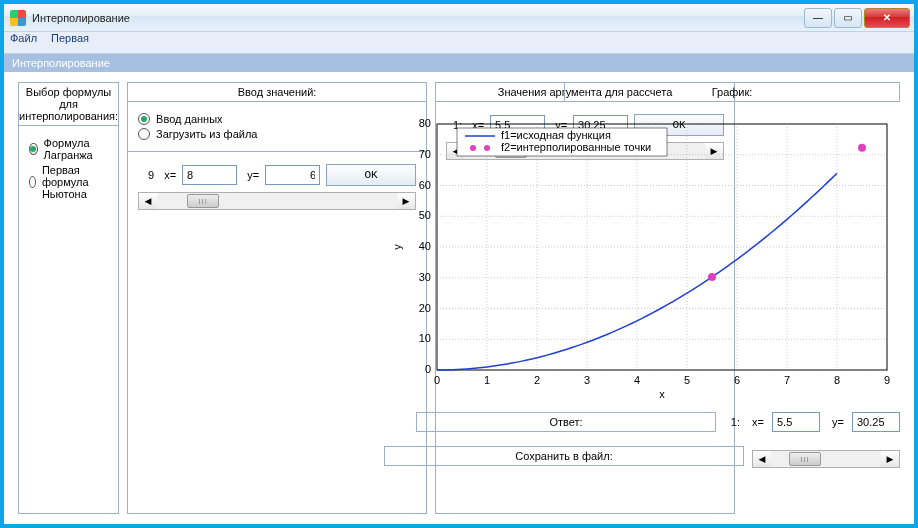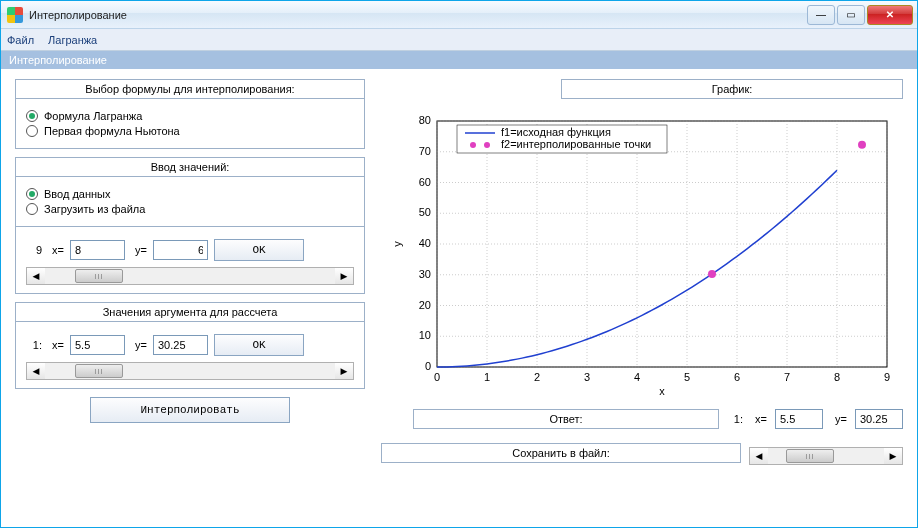--- a/index.html
+++ b/index.html
@@ -1,42 +1,42 @@
 <!DOCTYPE html>
 <html><head>
 <meta charset="utf-8">
 <style>
   * { box-sizing: border-box; font-family: "Segoe UI", Tahoma, sans-serif; font-size: 11px; }
   body { margin: 0; background: #fff; }
-  .window { width: 918px; height: 528px; border: 1px solid #0ea5e9; background: #14532d; display: flex; flex-direction: column; }
+  .window { width: 918px; height: 528px; border: 4px solid #0ea5e9; background: #14532d; display: flex; flex-direction: column; }
   .titlebar { height: 28px; background: linear-gradient(#f7fbff, #e4eff9 45%, #d6e6f4 46%, #e8f1fb); display: flex; align-items: center; border-bottom: 1px solid #bcd3e9; }
   .titlebar .icon { width: 16px; height: 16px; margin: 0 6px; background: conic-gradient(#e74c3c 0 25%, #3498db 0 50%, #f1c40f 0 75%, #2ecc71 0); border-radius: 2px; }
   .titlebar .title { flex: 1; color: #222; }
   .winbtns { display: flex; height: 20px; margin-right: 4px; gap: 2px; }
   .winbtn { width: 28px; height: 20px; border: 1px solid #9cb8d6; background: linear-gradient(#f0f6fc, #d7e6f4); border-radius: 3px; display: flex; align-items: center; justify-content: center; font-size: 10px; cursor: pointer; }
   .winbtn.close { width: 46px; background: linear-gradient(#f07a7a, #d13a3a 45%, #c22 46%, #e45); border-color: #a82; color: #fff; font-weight: bold; }
-  .menubar { height: 22px; background: #e8eef8; border-bottom: 1px solid #c0d0e0; display: flex; align-items: center; padding: 0 6px; gap: 14px; color: #1a3e7a; }
+  .menubar { height: 22px; background: #e8eef8; border-bottom: 1px solid #c0d0e0; display: flex; align-items: flex-start; padding: 0 6px; gap: 14px; color: #1a3e7a; }
   .subtitle { height: 18px; background: #a5c0e0; color: #fff; font-size: 11px; display: flex; align-items: center; padding: 0 8px; }
   .content { flex: 1; display: flex; padding: 10px 14px; gap: 16px; background: #fff; }
-  .leftcol { width: 350px; display: flex; flex-direction: column; gap: 8px; }
+  .leftcol { width: 350px; display: flex; flex-direction: row; gap: 8px; }
   .rightcol { flex: 1; display: flex; flex-direction: column; gap: 12px; }
   .panel { border: 1px solid #9cb0c8; background: #fff; }
   .panel-title { text-align: center; padding: 3px 0; border-bottom: 1px solid #9cb0c8; background: #fff; }
   .panel-body { padding: 8px 10px; }
   .radio-row { display: flex; align-items: center; gap: 6px; margin: 3px 0; cursor: pointer; }
   .radio { width: 12px; height: 12px; border: 1px solid #555; border-radius: 50%; display: inline-flex; align-items: center; justify-content: center; }
   .radio.checked::after { content: ""; width: 6px; height: 6px; background: #2a6; border-radius: 50%; }
   .row { display: flex; align-items: center; gap: 6px; margin: 4px 0; }
   .smlabel { min-width: 16px; text-align: right; }
   input.txt { height: 20px; border: 1px solid #7a99b8; padding: 0 4px; background: #fff; }
   .btn { height: 22px; border: 1px solid #8aa5c2; background: linear-gradient(#fdfdfe, #e6ecf4); cursor: pointer; display: inline-flex; align-items: center; justify-content: center; font-family: Liberation Mono, monospace; }
   .hscroll { display: flex; align-items: center; height: 18px; border: 1px solid #b0b0b0; background: #f0f0f0; margin-top: 6px; }
   .hscroll .arrow { width: 18px; height: 100%; background: linear-gradient(#fff,#e6e6e6); border: 0; display: flex; align-items: center; justify-content: center; cursor: pointer; font-size: 9px; }
   .hscroll .track { flex: 1; height: 100%; position: relative; }
-  .hscroll .thumb { position: absolute; left: 30px; top: 1px; width: 48px; height: 14px; background: linear-gradient(#eee,#ccc); border: 1px solid #999; border-radius: 2px; display: flex; align-items: center; justify-content: center; font-size: 8px; color: #888; letter-spacing: 1px; }
+  .hscroll .thumb { position: absolute; left: 30px; top: 1px; width: 32px; height: 14px; background: linear-gradient(#eee,#ccc); border: 1px solid #999; border-radius: 2px; display: flex; align-items: center; justify-content: center; font-size: 8px; color: #888; letter-spacing: 1px; }
   .bigbtn { width: 200px; height: 26px; align-self: center; }
   .graph-title { border: 1px solid #9cb0c8; height: 20px; display: flex; align-items: center; justify-content: center; margin-left: 180px; margin-bottom: 2px; }
   .plot { position: relative; height: 284px; border: 0; }
   svg.chart { width: 100%; height: 100%; }
   .answer-row { display: flex; gap: 8px; align-items: center; padding-left: 32px; }
   .ans-label { flex: 1; border: 1px solid #9cb0c8; height: 20px; display: flex; align-items: center; justify-content: center; }
   .save-row { display: flex; gap: 8px; align-items: center; }
   .path-row { display: flex; gap: 8px; align-items: center; }
   .path-input { flex: 1; height: 22px; border: 1px solid #7a99b8; padding: 0 6px; color: #777; }
   .hscroll.small { flex: 1; }
@@ -49,21 +49,21 @@
     <div class="icon"></div>
     <div class="title">Интерполирование</div>
     <div class="winbtns">
       <div class="winbtn">—</div>
       <div class="winbtn">▭</div>
       <div class="winbtn close">✕</div>
     </div>
   </div>
   <div class="menubar">
     <span>Файл</span>
-    <span>Лагранжа</span>
+    <span>Первая</span>
   </div>
   <div class="subtitle">Интерполирование</div>
 
   <div class="content">
 
     <div class="leftcol">
 
       <div class="panel">
         <div class="panel-title">Выбор формулы для интерполирования:</div>
         <div class="panel-body">
@@ -123,21 +123,20 @@
           <div class="hscroll">
             <div class="arrow">◀</div>
             <div class="track">
                 <div class="thumb">III</div>
               </div>
             <div class="arrow">▶</div>
           </div>
         </div>
       </div>
 
-      <button class="btn bigbtn">Интерполировать</button>
     </div>
 
     <div class="rightcol">
       <div class="graph-title">График:</div>
       <div class="plot">
         <svg class="chart" viewBox="0 0 510 284">
             <rect x="50" y="8" width="450" height="246" fill="none" stroke="#000" stroke-width="1"></rect>
             <line x1="50" y1="8" x2="50" y2="254" stroke="#999" stroke-width="0.5" stroke-dasharray="1,2"></line>
             <text x="50" y="268" text-anchor="middle" font-size="10">0</text>
             <line x1="100" y1="8" x2="100" y2="254" stroke="#999" stroke-width="0.5" stroke-dasharray="1,2"></line>

